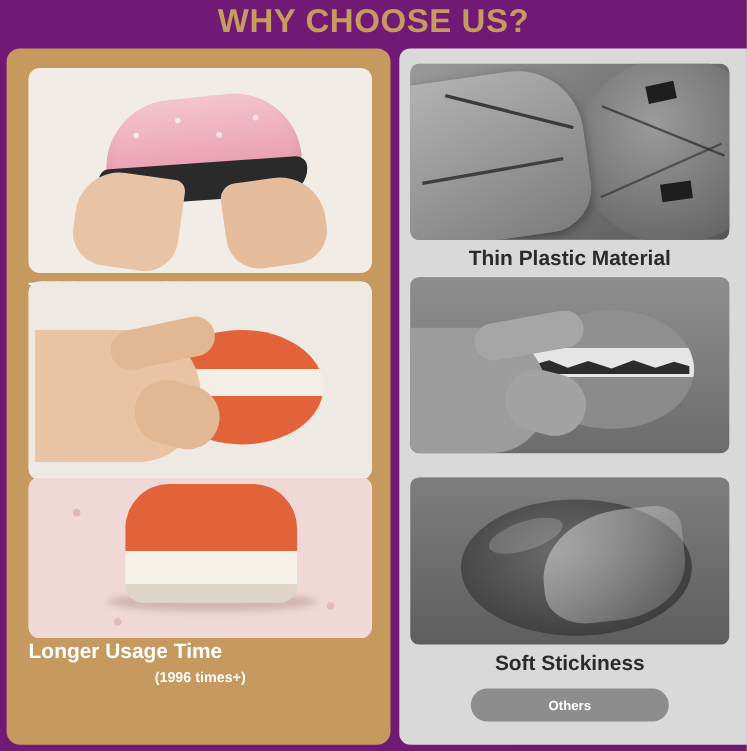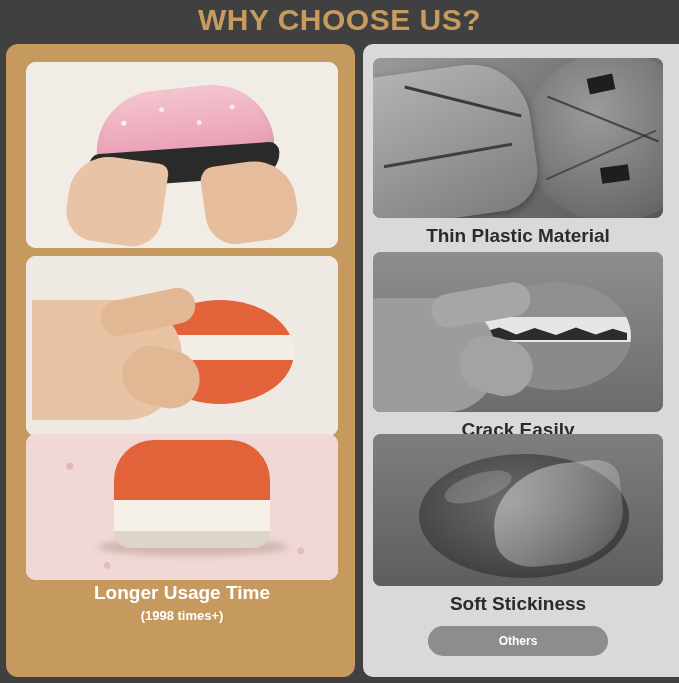--- a/index.html
+++ b/index.html
@@ -10,21 +10,21 @@
   body {
     width: 679px;
     height: 683px;
     font-family: "Liberation Sans", sans-serif;
     overflow: hidden;
   }
   .page {
     position: relative;
     width: 679px;
     height: 683px;
-    background: #404040;
+    background: #701a75;
   }
 
   
   .title {
     position: absolute;
     left: 0;
     top: 2px;
     width: 679px;
     text-align: center;
     font-size: 30px;
@@ -64,21 +64,21 @@
     overflow: hidden;
   }
   .card-l-1 { left: 20px;  top: 18px;  width: 312px; height: 186px; }
   .card-l-2 { left: 20px;  top: 212px; width: 312px; height: 180px; }
   .card-l-3 { left: 20px;  top: 390px; width: 312px; height: 146px; }
 
   .cap-l {
     position: absolute;
     width: 312px;
     left: 20px;
-    text-align: center;
+    text-align: left;
     color: #ffffff;
     font-size: 19px;
     font-weight: bold;
   }
   .cap-l-1 { top: 210px; }
   .cap-l-2 { top: 396px; }
   .cap-l-3 { top: 538px; }
   .cap-sub {
     position: absolute;
     left: 20px;
@@ -369,21 +369,21 @@
     <div class="cap-l cap-l-2">Soft &amp; Flexible</div>
 
     <div class="card-l card-l-3">
       <div class="photo">
         <div class="p3-bg"></div>
         <div class="p3-shadow"></div>
         <div class="p3-sponge"></div>
       </div>
     </div>
     <div class="cap-l cap-l-3">Longer Usage Time</div>
-    <div class="cap-sub">(1998 times+)</div>
+    <div class="cap-sub">(1996 times+)</div>
 
   </div>
 
   <div class="panel-right">
 
     <div class="card-r card-r-1">
       <div class="photo">
         <div class="r1-bg"></div>
         <div class="r1-disc"></div>
         <div class="r1-line1"></div>
@@ -400,21 +400,20 @@
     <div class="card-r card-r-2">
       <div class="photo">
         <div class="r2-bg"></div>
         <div class="r2-sponge"></div>
         <div class="r2-tear"></div>
         <div class="r2-hand"></div>
         <div class="r2-fingers"></div>
         <div class="r2-thumb"></div>
       </div>
     </div>
-    <div class="cap-r cap-r-2">Crack Easily</div>
 
     <div class="card-r card-r-3">
       <div class="photo">
         <div class="r3-bg"></div>
         <div class="r3-pad"></div>
         <div class="r3-peel"></div>
         <div class="r3-hl"></div>
       </div>
     </div>
     <div class="cap-r cap-r-3">Soft Stickiness</div>

